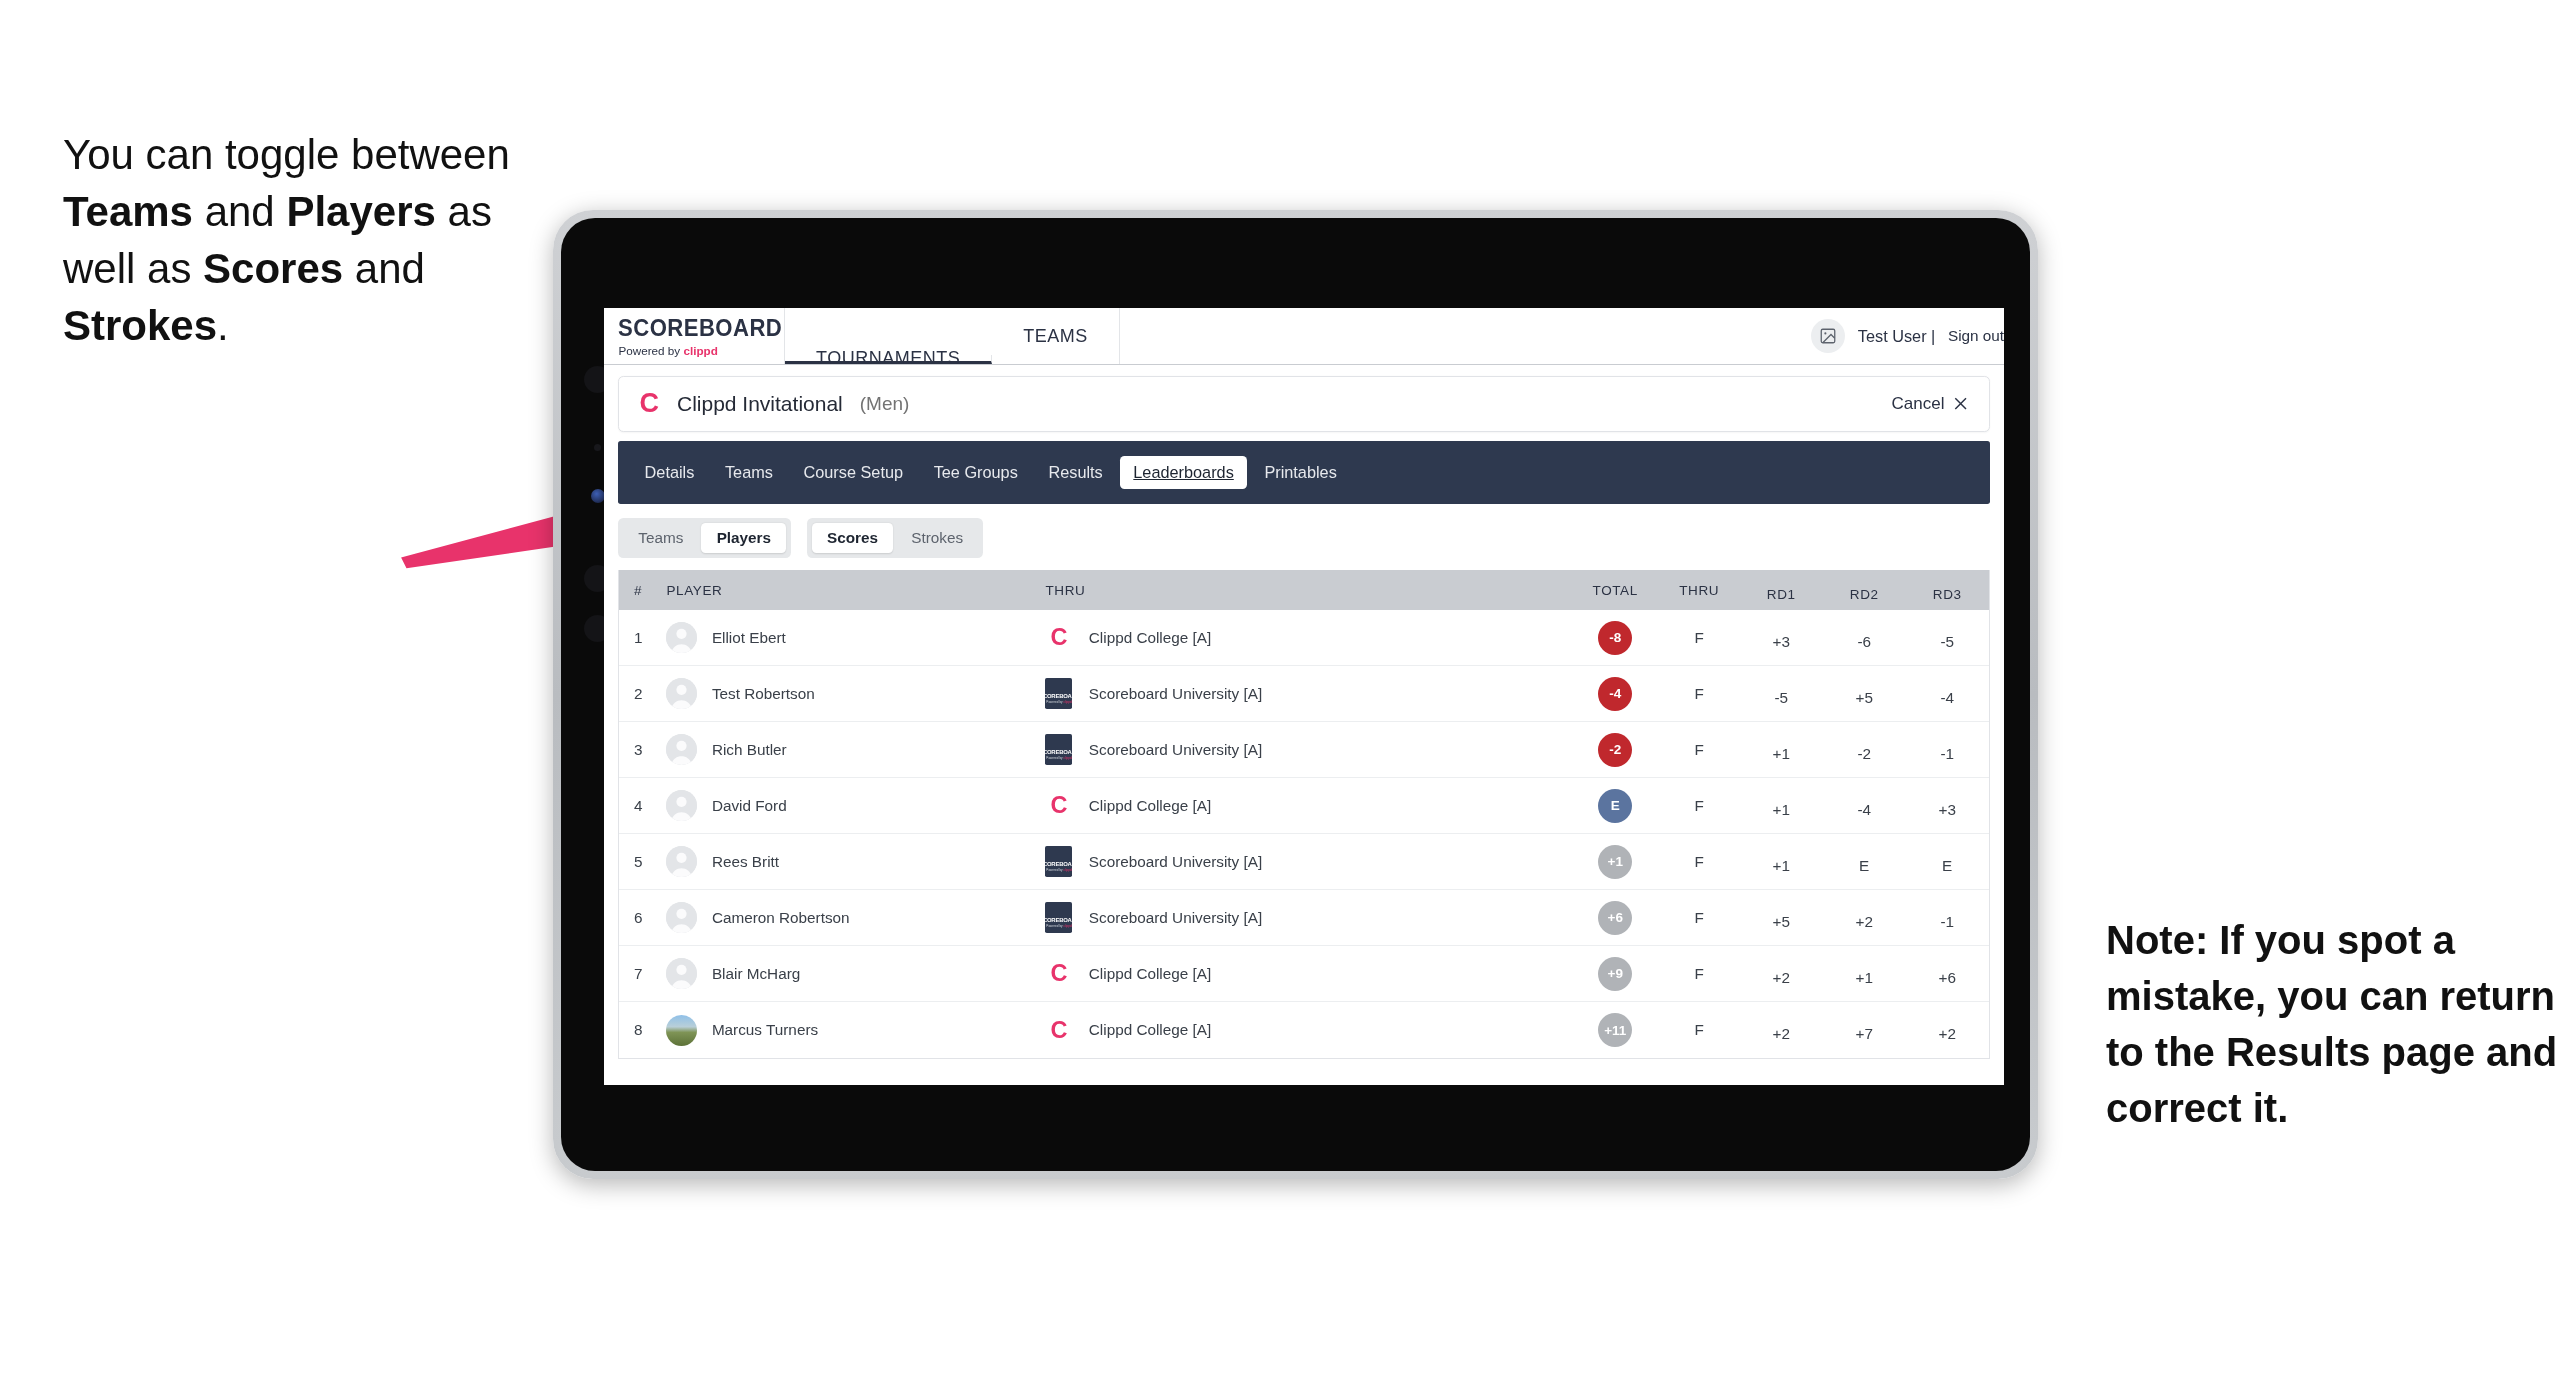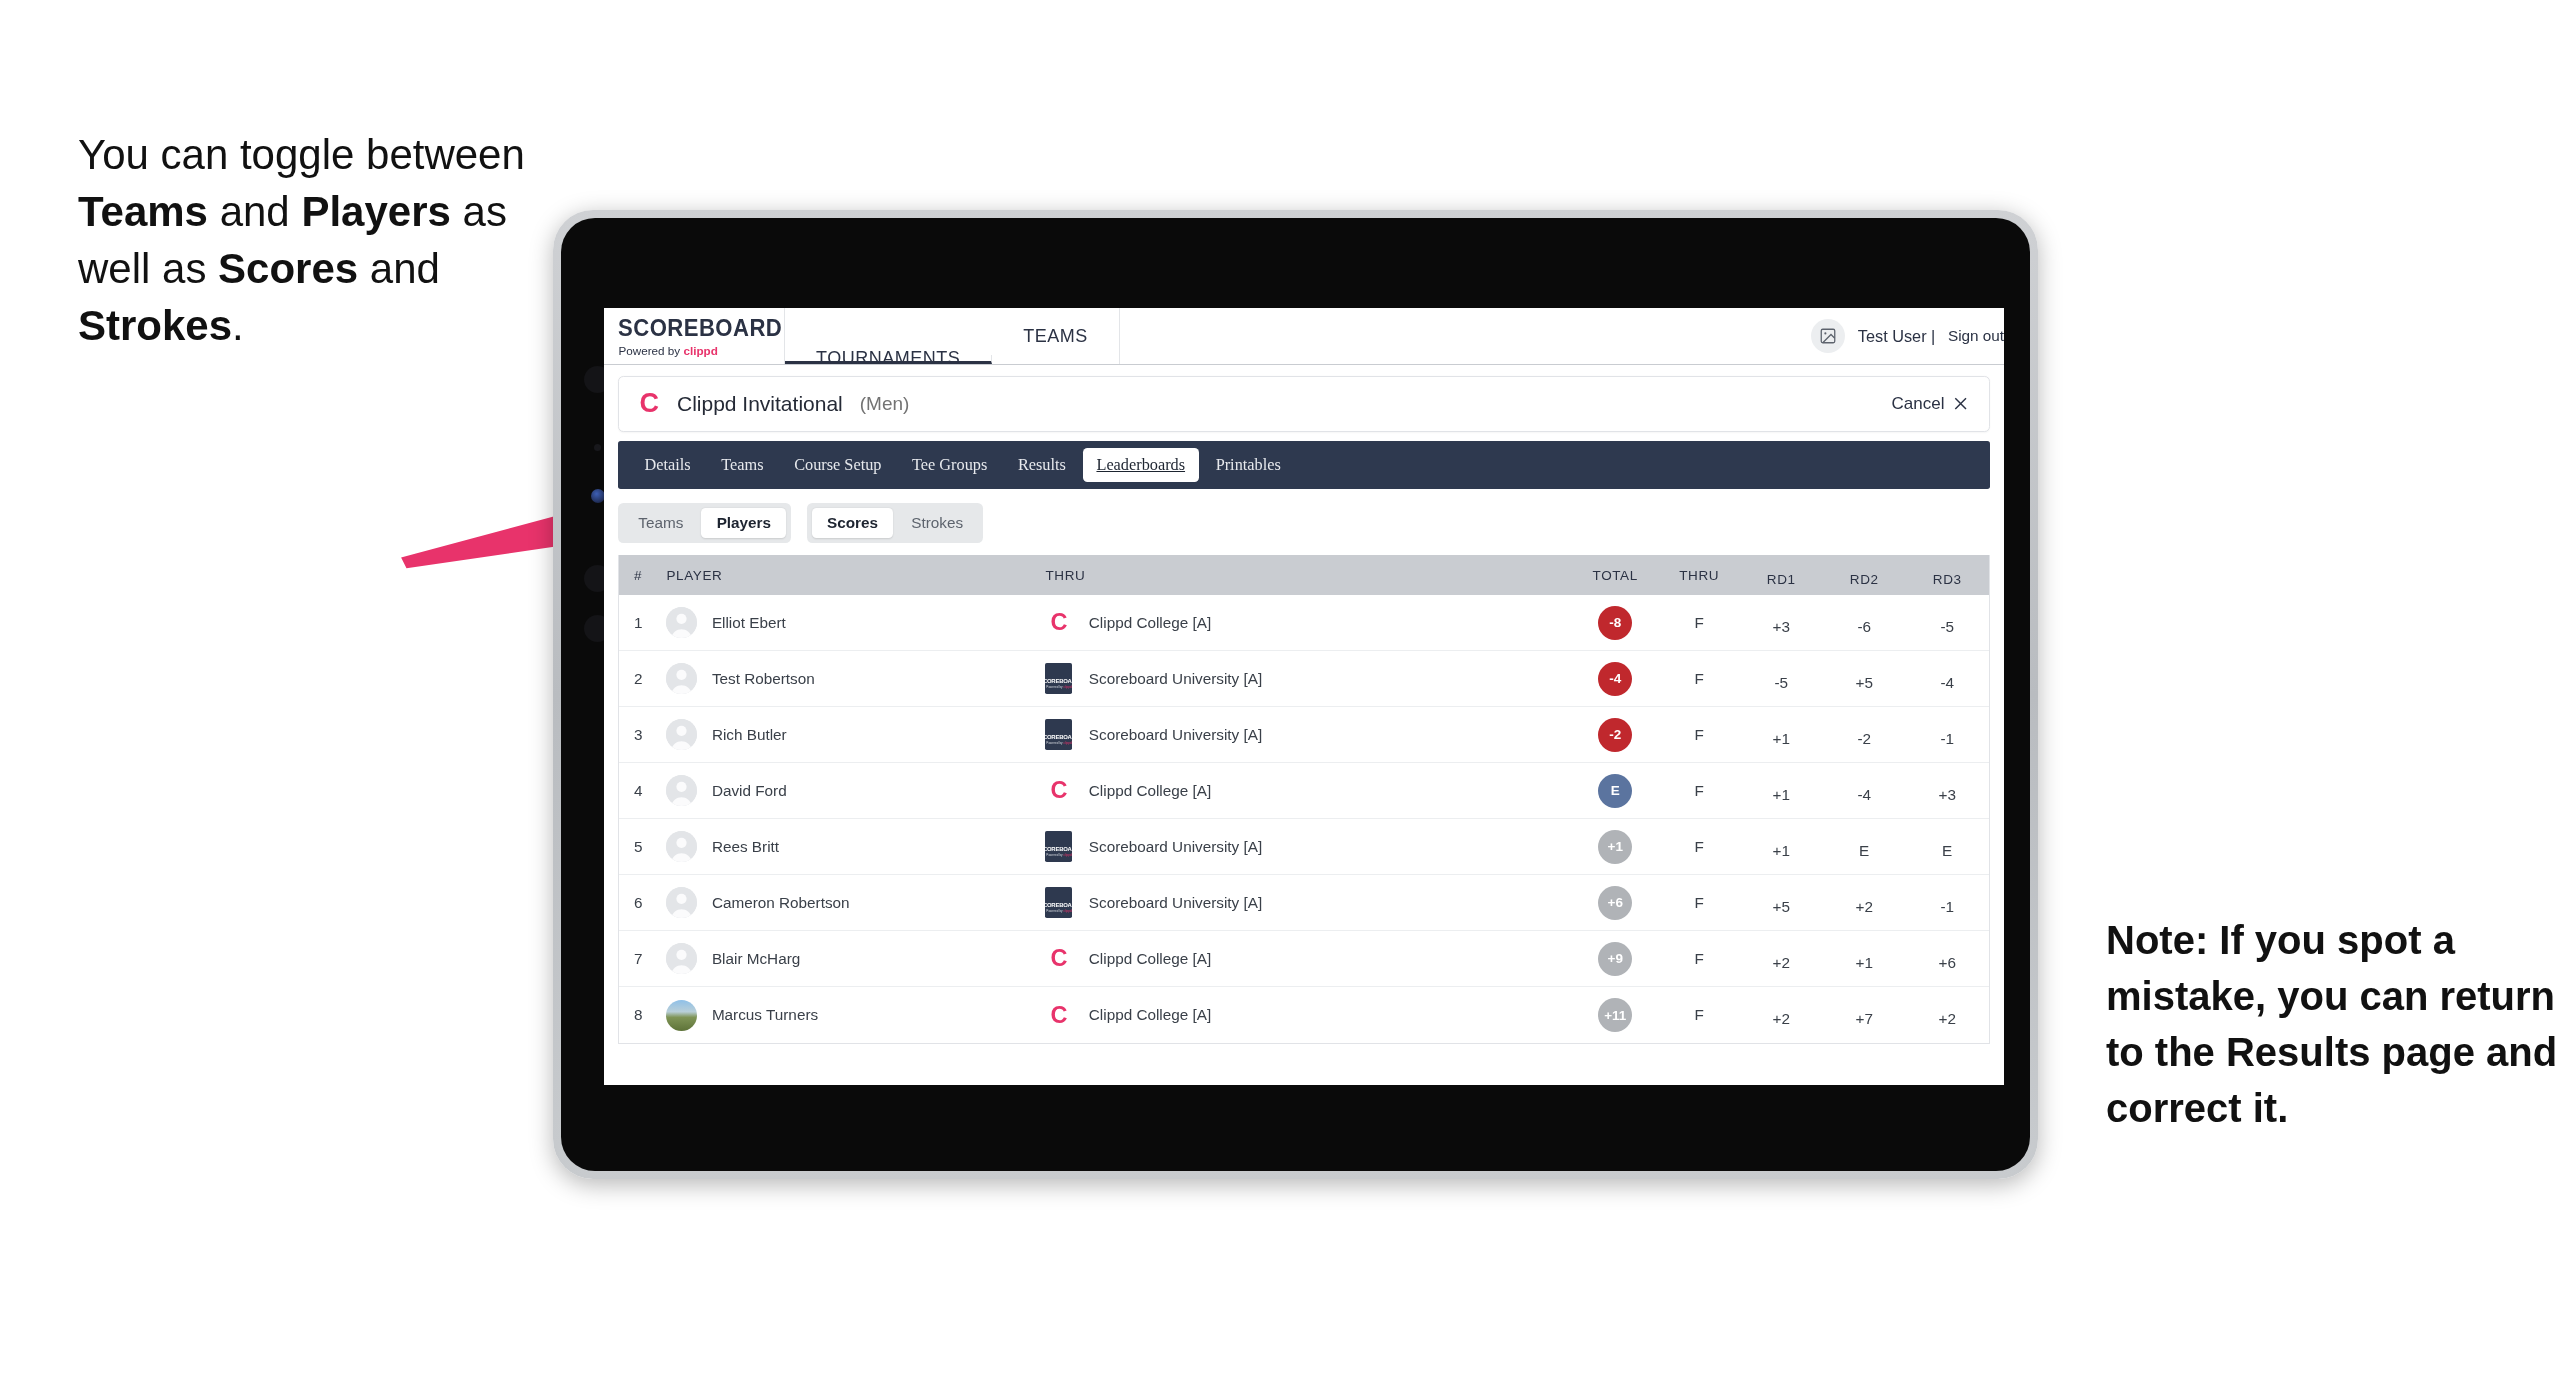--- a/index.html
+++ b/index.html
@@ -6,21 +6,21 @@
   html, body {
     width: 2576px; height: 1386px;
     background: #ffffff;
     font-family: "Liberation Sans", sans-serif;
     overflow: hidden;
   }
   .stage { position: relative; width: 2576px; height: 1386px; background:#fff; }
 
   
   .annot-left {
-    position: absolute; left: 78px; top: 126px; width: 470px;
+    position: absolute; left: 63px; top: 126px; width: 470px;
     font-size: 42px; line-height: 1.36; color: #111; font-weight: 400;
   }
   .annot-left b { font-weight: 700; }
   .annot-right {
     position: absolute; left: 2081px; top: 912px; width: 492px;
     font-size: 40px; line-height: 1.40; color: #111; font-weight: 700; margin-left: 25px;
   }
 
   
   .arrow { position: absolute; left: 397px; top: 471px; width: 298px; height: 99px; }
@@ -86,22 +86,22 @@
   }
   .ev-logo { font-size:27px; font-weight:800; color:#e8336b; line-height:1; margin-right:18px;
              font-family:"Liberation Sans", sans-serif; }
   .ev-title { font-size:21px; color:#252a36; }
   .ev-gender { font-size:19px; color:#737373; margin-left:17px; }
   .ev-spacer { flex:1; }
   .ev-cancel { font-size:17px; color:#2b3244; display:flex; align-items:center; gap:9px; cursor:pointer; }
 
   
   .subnav {
-    margin: 9px 14.4px 0 14.4px; height:48px; background:#2e394f; border-radius:2.7px;
-    display:flex; align-items:center; padding: 0 12.6px; gap: 3.6px; font-family: Liberation Serif, serif;
+    margin: 9px 14.4px 0 14.4px; height:63px; background:#2e394f; border-radius:2.7px;
+    display:flex; align-items:center; padding: 0 12.6px; gap: 3.6px;
   }
   .subtab { font-size:16.3px; color:#e7e9ed; padding: 7.2px 13.5px; border-radius:4.5px; cursor:pointer; }
   .subtab.active { background:#ffffff; color:#1d2430; text-decoration: underline; font-weight:400; }
 
   
   .toggles { margin: 14.4px 14.4px 0 14.4px; display:flex; gap:16.3px; align-items:center; }
   .seg { background:#e6e8ea; border-radius:5.4px; padding:4.5px; display:flex; gap:2.7px; }
   .seg-btn { font-size:15.3px; color:#5d636d; padding:6.3px 15.3px; border-radius:4.5px; cursor:pointer; }
   .seg-btn.active { background:#fff; color:#1d2430; font-weight:600; box-shadow:0 0.9px 1.8px rgba(0,0,0,.12); }
 

